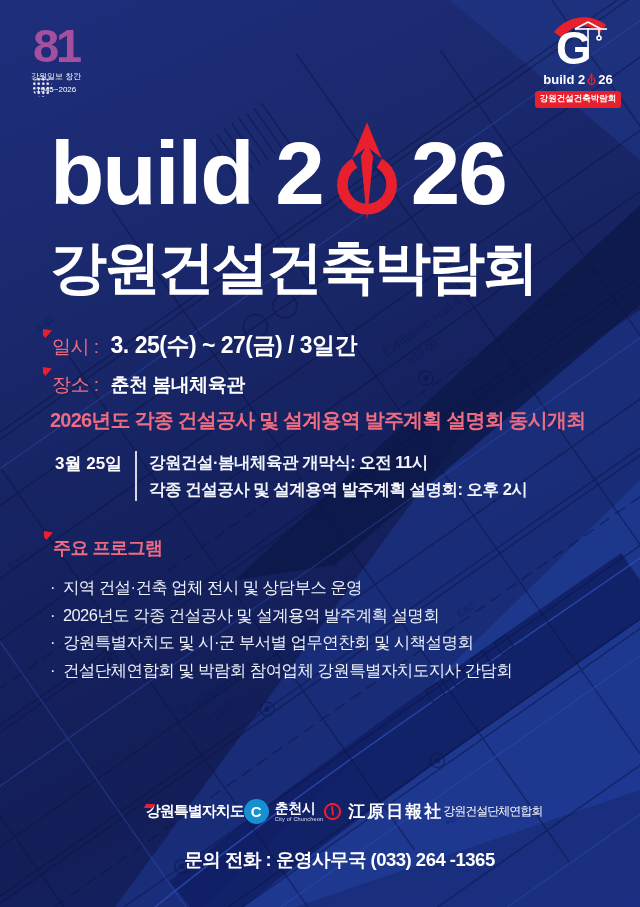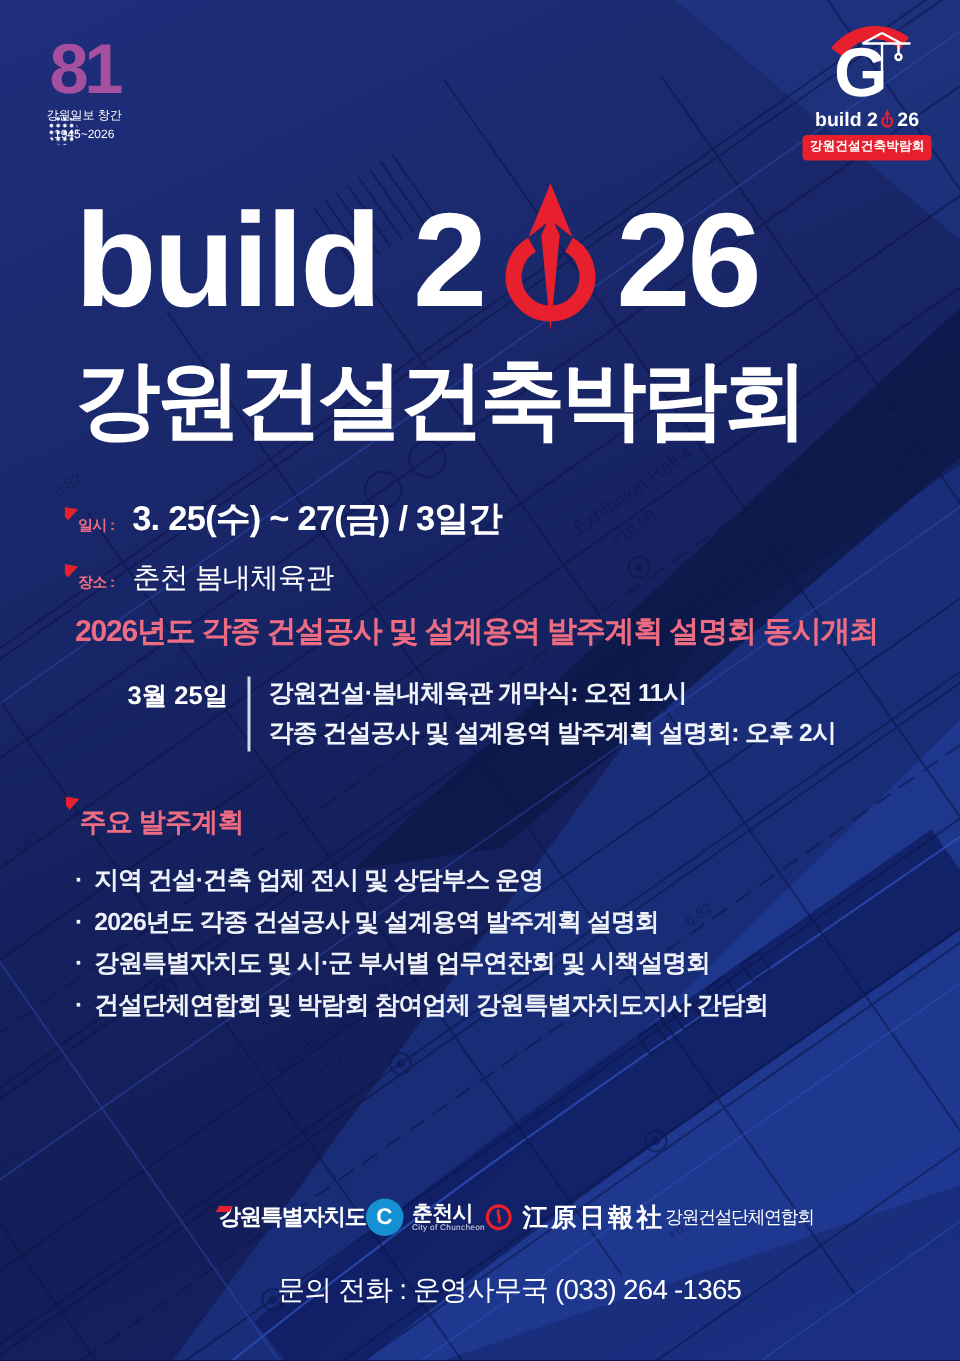--- a/index.html
+++ b/index.html
@@ -27,51 +27,51 @@
     padding:2px 5px 2.5px;border-radius:3px;letter-spacing:0px;}
 
   
   .main-title{left:50px;top:122px;display:flex;align-items:center;font-size:89px;font-weight:700;letter-spacing:-2px;line-height:1;}
   .main-title .compass-lg{margin:0 3px;}
   .kr-title{left:50px;top:236px;font-size:57px;font-weight:800;letter-spacing:-3px;line-height:1.1;}
 
   
   .info{left:52px;top:330px;}
   .info-row{display:flex;align-items:baseline;margin-bottom:11px;}
-  .pink-label{position:relative;color:#ee6c81;font-size:10px;font-weight:700;margin-right:12px;letter-spacing:-0.5px;}
+  .pink-label{position:relative;color:#ee6c81;font-size:19px;font-weight:400;margin-right:12px;letter-spacing:-0.5px;}
   .corner-mark{position:absolute;left:-9px;top:-5px;width:9px;height:9px;background:#e81f2d;
     clip-path:polygon(0 0,100% 18%,26% 100%,0 66%);}
   .date-value{font-size:23px;font-weight:800;letter-spacing:-0.5px;text-align:center;}
-  .venue-value{font-size:19px;font-weight:400;letter-spacing:-0.5px;}
+  .venue-value{font-size:19px;font-weight:700;letter-spacing:-0.5px;}
 
   .headline{left:50px;top:407px;width:565px;color:#ee6c81;font-size:20px;font-weight:800;letter-spacing:-0.8px;}
 
-  .schedule{left:55px;top:449px;display:flex;align-items:stretch;margin-left:30px;}
+  .schedule{left:55px;top:449px;display:flex;align-items:stretch;}
   .sched-date{font-size:17px;font-weight:700;padding-top:3px;white-space:nowrap;}
   .sched-divider{width:2px;background:#e9ecf5;opacity:.9;margin:2px 12px 2px 13px;}
   .sched-lines{font-size:16.5px;font-weight:600;line-height:27px;color:#f2f4fb;letter-spacing:-0.5px;}
 
   .program{left:50px;top:536px;}
   .program-heading{position:relative;display:inline-block;color:#ee6c81;font-size:18px;font-weight:800;margin-left:3px;letter-spacing:-0.5px;}
-  .program-list{list-style:none;margin:14px 0 0;padding:0;font-size:16.5px;font-weight:700;line-height:27.5px;color:#eef1f8;letter-spacing:-0.6px;}
+  .program-list{list-style:none;margin:14px 0 0;padding:0;font-size:16.5px;font-weight:400;line-height:27.5px;color:#eef1f8;letter-spacing:-0.6px;}
   .program-list .b{margin-right:8px;}
 
   
   .footer-orgs{left:0;right:0;top:799px;display:flex;justify-content:center;align-items:center;padding-left:48px;}
   .org{display:flex;align-items:center;gap:6px;}
   .org-gw{position:relative;font-size:15px;font-weight:800;letter-spacing:-1px;}
   .gw-accent{position:absolute;left:-1px;top:2px;width:9px;height:4px;background:#e81f2d;transform:skewX(-28deg);}
   .cc-circle{width:25px;height:25px;border-radius:50%;background:#1590d2;display:flex;align-items:center;justify-content:center;
     color:#fff;font-size:15px;font-weight:800;}
   .cc-text{text-align:left;line-height:1;}
   .cc-name{font-size:14px;font-weight:800;letter-spacing:-0.5px;}
   .cc-sub{font-size:5.5px;opacity:.85;margin-top:2px;letter-spacing:0.2px;}
   .np-name{font-family:"Liberation Serif","DejaVu Serif",serif;font-size:17px;font-weight:700;letter-spacing:2px;}
   .org-assoc{font-size:12px;font-weight:400;letter-spacing:-1px;justify-content:flex-end;}
-  .contact{left:0;right:0;top:847px;text-align:center;font-size:18.5px;font-weight:400;letter-spacing:-0.5px;margin-left:39px;}
+  .contact{left:0;right:0;top:847px;text-align:center;font-size:18.5px;font-weight:700;letter-spacing:-0.5px;margin-left:39px;}
 </style>
 </head>
 <body>
 
 <div class="poster">
 
   <svg class="bp" width="640" height="907" viewBox="0 0 640 907">
     <polygon points="450,0 640,0 640,160" fill="#203a8e" opacity="0.5"></polygon>
     <polygon points="640,310 640,907 115,907 465,430" fill="#1d3a96" opacity="0.5"></polygon>
     <polygon points="640,480 640,790 295,907 205,907" fill="#2648ae" opacity="0.4"></polygon>
@@ -221,21 +221,21 @@
     <div class="sched-divider"></div>
     <div class="sched-lines">
       <div>강원건설·봄내체육관 개막식: 오전 11시</div>
       <div>각종 건설공사 및 설계용역 발주계획 설명회: 오후 2시</div>
     </div>
   </div>
 
   <div class="layer program">
     <div class="program-heading">
       <span class="corner-mark"></span>
-      <span>주요 발주계획</span>
+      <span>주요 프로그램</span>
     </div>
     <ul class="program-list">
       <li><span class="b">·</span><span>지역 건설·건축 업체 전시 및 상담부스 운영</span></li>
       <li><span class="b">·</span><span>2026년도 각종 건설공사 및 설계용역 발주계획 설명회</span></li>
       <li><span class="b">·</span><span>강원특별자치도 및 시·군 부서별 업무연찬회 및 시책설명회</span></li>
       <li><span class="b">·</span><span>건설단체연합회 및 박람회 참여업체 강원특별자치도지사 간담회</span></li>
     </ul>
   </div>
 
   <div class="layer footer-orgs">

